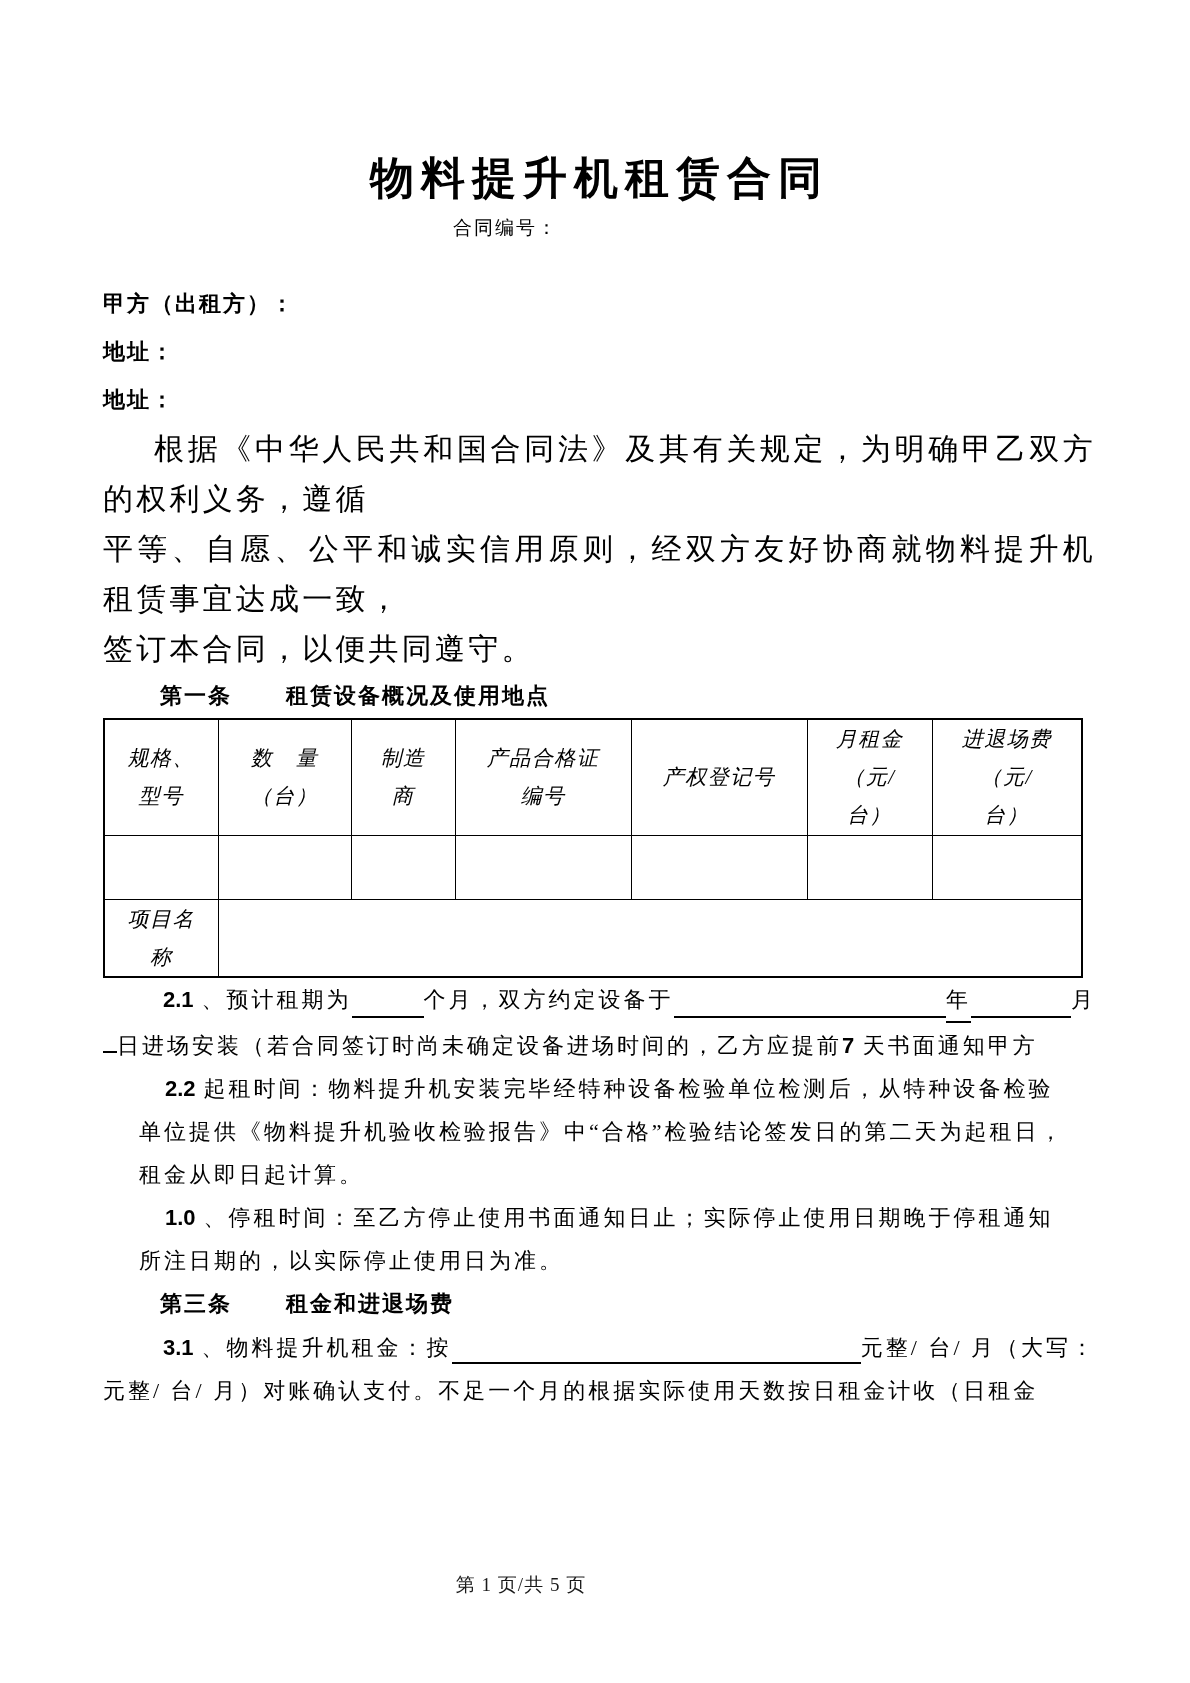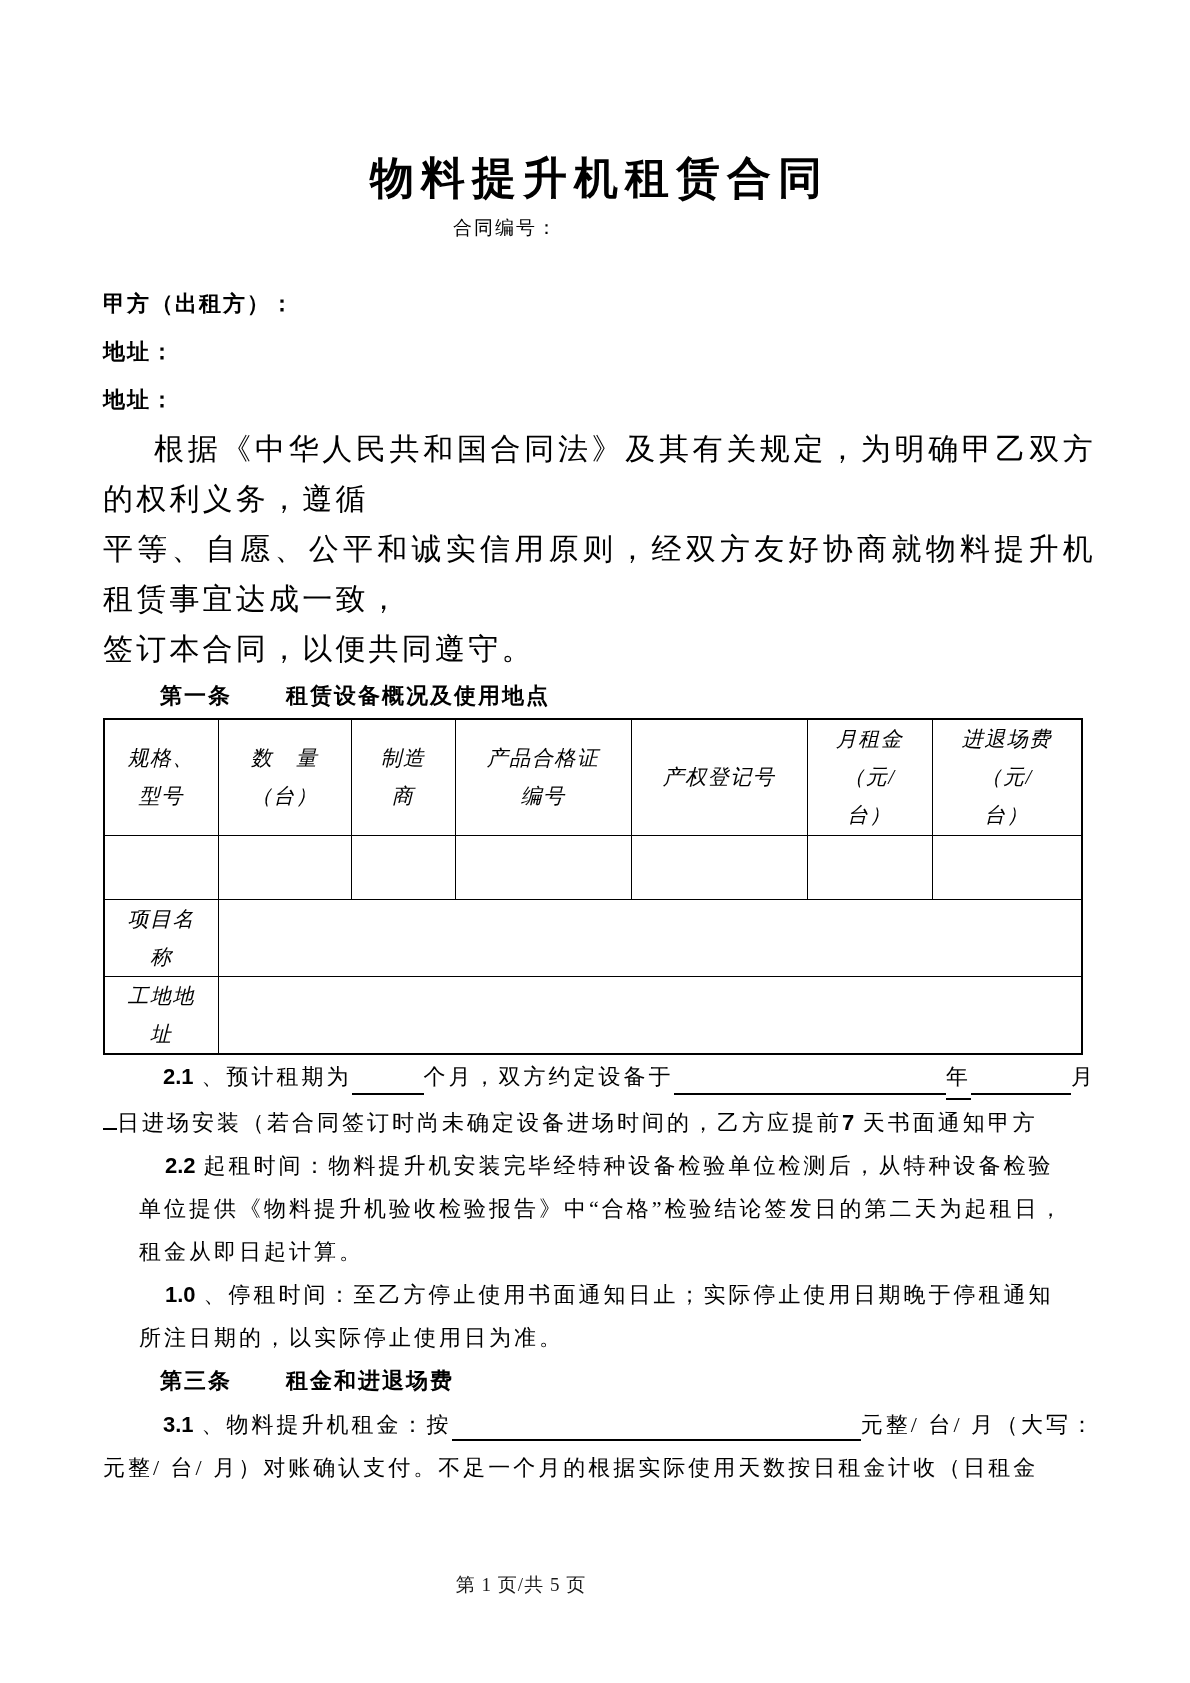--- a/index.html
+++ b/index.html
@@ -138,25 +138,20 @@
     <td></td>
     <td></td>
     <td></td>
     <td></td>
   </tr>
   <tr class="lbl">
     <td>项目名
 称</td>
     <td colspan="6"></td>
   </tr>
-  <tr class="lbl">
-    <td>工地地
-址</td>
-    <td colspan="6"></td>
-  </tr>
 </tbody>
   </table>
 
 <div class="sec">
 
   <div>
     <div class="line flexline">
       <span class="num">2.1</span>
         <span>、预计租期为</span>
         <span class="blank w72"></span>

